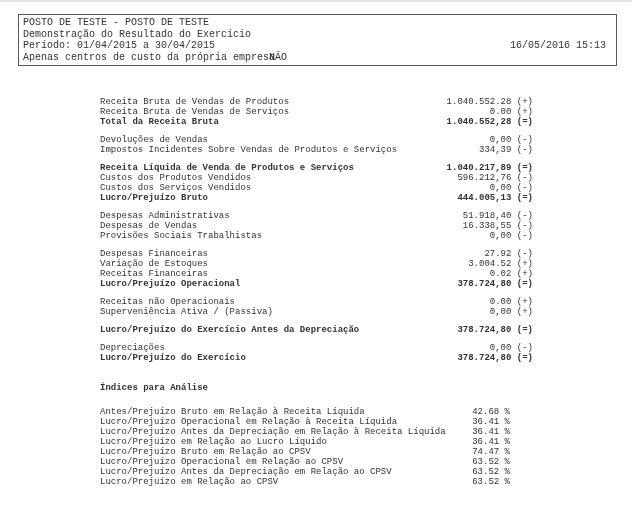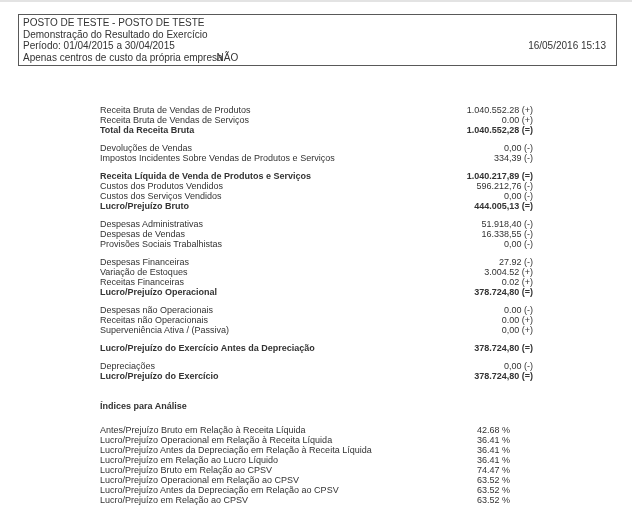--- a/index.html
+++ b/index.html
@@ -1,33 +1,33 @@
 <!DOCTYPE html>
 <html><head>
 <meta charset="utf-8">
 <style>
   html,body { margin:0; padding:0; background:#ffffff; }
   .page {
     position:relative; width:632px; height:529px; background:#ffffff;
-    font-family:Liberation Sans, sans-serif; color:#333; overflow:hidden;
+    font-family:Liberation Mono, monospace; color:#333; overflow:hidden;
   }
   .header-box {
     position:absolute; left:18px; top:14px; width:597px;
     border:1px solid #595959; background:#ffffff;
   }
   .header-lines { padding:2px 10px 2px 4px; font-size:10px; line-height:11.5px; white-space:nowrap; }
   .header-line-split { display:flex; justify-content:space-between;text-align:center; }
   .filter-value { margin-left:-6px;text-align:right; }
   .col-header { border-top:1px solid #595959; position:relative; height:15px; font-size:10px; }
   .col-conta { position:absolute; left:0; top:1px; width:438px; text-align:center; }
   .col-valor { position:absolute; left:421px; top:1px; width:160px; text-align:center; }
 
   .report-body { position:absolute; left:0; top:97px; width:632px; }
   .group { margin-top:8px; }
-  .group:first-child { margin-top:8px; }
+  .group:first-child { margin-top:0; }
   .row { position:relative; height:10px; }
   .row.gap-before { margin-top:8px; }
   .row-label {
     position:absolute; left:100px; top:0; font-size:9px; line-height:10px; white-space:nowrap;
   }
   .row-value {
     position:absolute; right:99px; top:0; font-size:9px; line-height:10px;
     text-align:center; white-space:nowrap;
   }
   .row.pct .row-value { right:122px; }
@@ -131,24 +131,20 @@
     <span class="row-label">Receitas Financeiras</span>
     <span class="row-value">0.02 (+)</span>
   </div>
           <div class="row bold">
     <span class="row-label">Lucro/Prejuízo Operacional</span>
     <span class="row-value">378.724,80 (=)</span>
   </div>
         </div>
         <div class="group">
           <div class="row">
-    <span class="row-label">Despesas não Operacionais</span>
-    <span class="row-value">0.00 (-)</span>
-  </div>
-          <div class="row">
     <span class="row-label">Receitas não Operacionais</span>
     <span class="row-value">0.00 (+)</span>
   </div>
           <div class="row">
     <span class="row-label">Superveniência Ativa / (Passiva)</span>
     <span class="row-value">0,00 (+)</span>
   </div>
           <div class="row bold gap-before">
     <span class="row-label">Lucro/Prejuízo do Exercício Antes da Depreciação</span>
     <span class="row-value">378.724,80 (=)</span>

